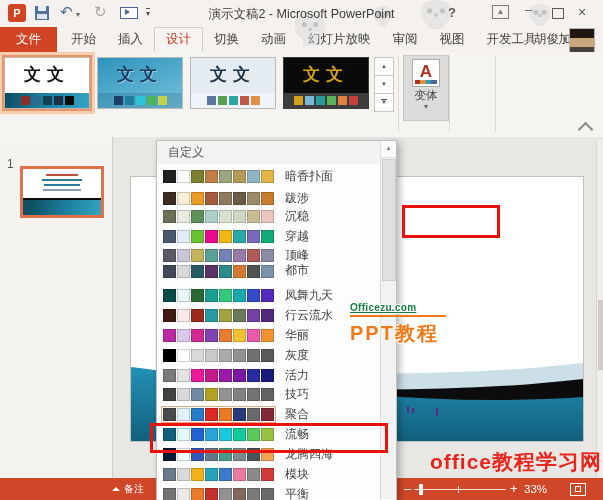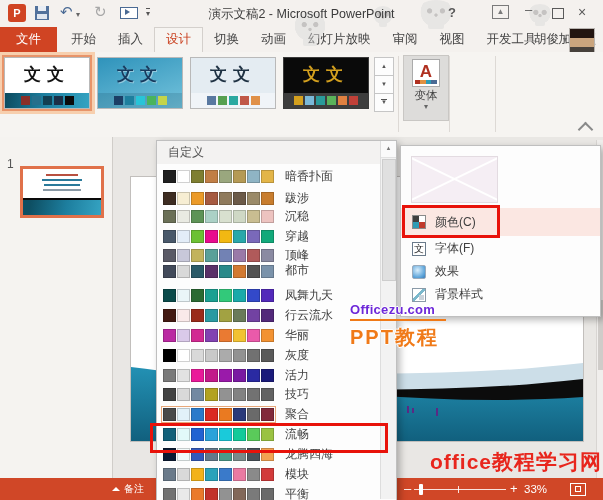--- a/index.html
+++ b/index.html
@@ -147,22 +147,22 @@
   .mi-effects{border:1px solid #9ab;background:radial-gradient(circle at 38% 35%,#d8eefc,#5aa2d8 70%,#3a7ab8);border-radius:2px;}
   .mi-bg{border:1px solid #8a9aa8;background:linear-gradient(135deg,#fff 40%,#7ab8cc 40% 58%,#fff 58%);}
   .mi-bg{position:relative;} .mi-bg:after{content:"";position:absolute;right:1px;bottom:1px;width:5px;height:5px;background:#c8d2da;}
 
   
   .brand{position:absolute;left:350px;top:302px;z-index:60;width:120px;}
   .brand-l1{font-size:29px;font-weight:900;color:#1f8fd6;letter-spacing:0;line-height:30px;
     text-shadow:-2px 0 0 #fff,2px 0 0 #fff,0 -2px 0 #fff,0 2px 0 #fff,-1px -1px 0 #fff,1px 1px 0 #fff;}
   .brand-l1 .zu{display:inline-block;color:#fff;background:#1f8fd6;border-radius:4px;padding:0 2px;
     text-shadow:none;border:2px solid #fff;font-size:24px;line-height:26px;}
-  .brand-l2{font-size:13px;font-weight:800;color:#6d28d9;letter-spacing:.3px;
-    text-shadow:-1px 0 0 #fff,1px 0 0 #fff,0 -1px 0 #fff,0 1px 0 #fff;}
+  .brand-l2{font-size:10px;font-weight:800;color:#15803d;letter-spacing:.3px;
+    text-shadow:-1px 0 0 #fff,1px 0 0 #fff,0 -1px 0 #fff,0 1px 0 #fff;text-decoration:underline;}
   .brand-hr{width:96px;height:2px;background:#f07a18;margin:2px 0 3px;}
   .brand-l3{font-size:20px;font-weight:900;color:#f07a18;letter-spacing:2px;
     text-shadow:-1px 0 0 #fff,1px 0 0 #fff,0 -1px 0 #fff,0 1px 0 #fff;}
 
   
   .anno{position:absolute;border:3px solid #e8120a;z-index:70;pointer-events:none;}
   .anno-fluent{left:150px;top:423px;width:232px;height:24px;}
   .anno-colors{left:402px;top:205px;width:92px;height:27px;}
 </style>
 </head>
@@ -548,44 +548,20 @@
           </div>
           <span class="cr-name">平衡</span>
         </div>
       </div>
     <div class="dd-scroll">
       <div class="dd-up">▲</div>
       <div class="dd-thumb"></div>
     </div>
   </div>
 
-  <div class="vmenu">
-    <div class="vm-preview">
-      <div class="x1"></div>
-        <div class="x2"></div>
-    </div>
-    <div id="variant-items">
-        <div class="vm-item hover" style="top: 62px; height: 28px;">
-          <span class="mi mi-colors"></span>
-          <span class="vm-label">颜色(C)</span>
-        </div>
-        <div class="vm-item" style="top: 91px; height: 23px;">
-          <span class="mi mi-fonts">文</span>
-          <span class="vm-label">字体(F)</span>
-        </div>
-        <div class="vm-item" style="top: 114px; height: 23px;">
-          <span class="mi mi-effects"></span>
-          <span class="vm-label">效果</span>
-        </div>
-        <div class="vm-item" style="top: 137px; height: 23px;">
-          <span class="mi mi-bg"></span>
-          <span class="vm-label">背景样式</span>
-        </div>
-      </div>
-  </div>
 
   <div class="brand">
     <div class="brand-l2">Officezu.com</div>
     <div class="brand-hr"></div>
     <div class="brand-l3">PPT教程</div>
   </div>
 
   <div class="anno anno-fluent"></div>
   <div class="anno anno-colors"></div>
 

